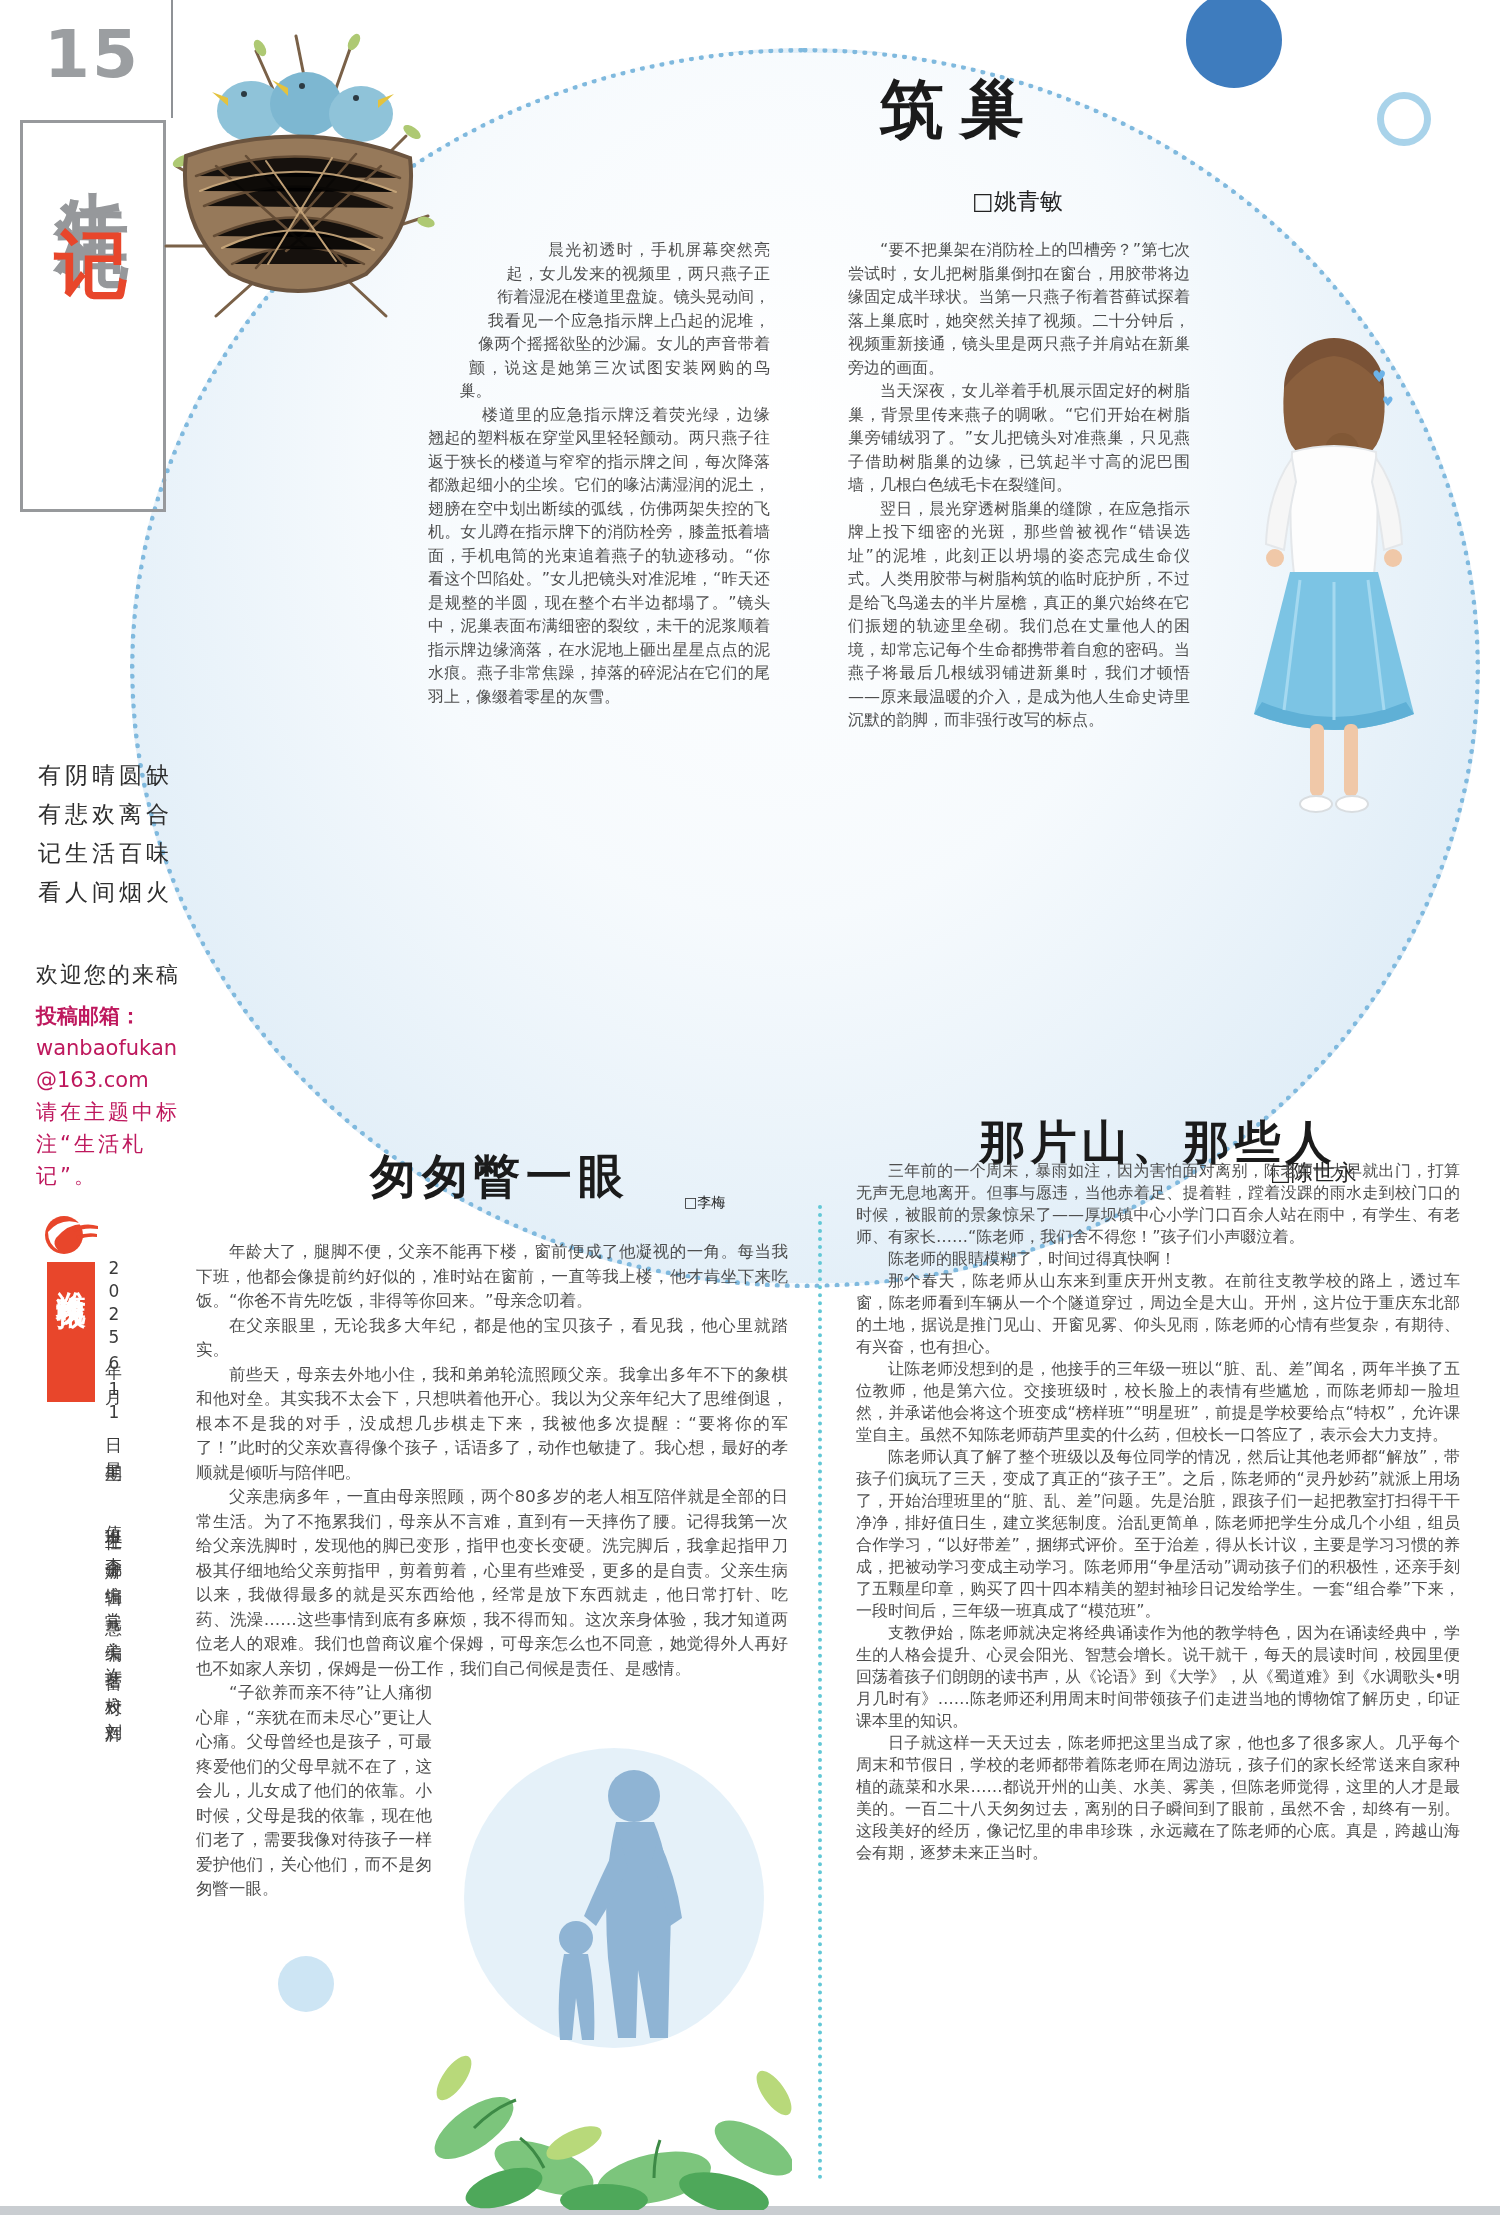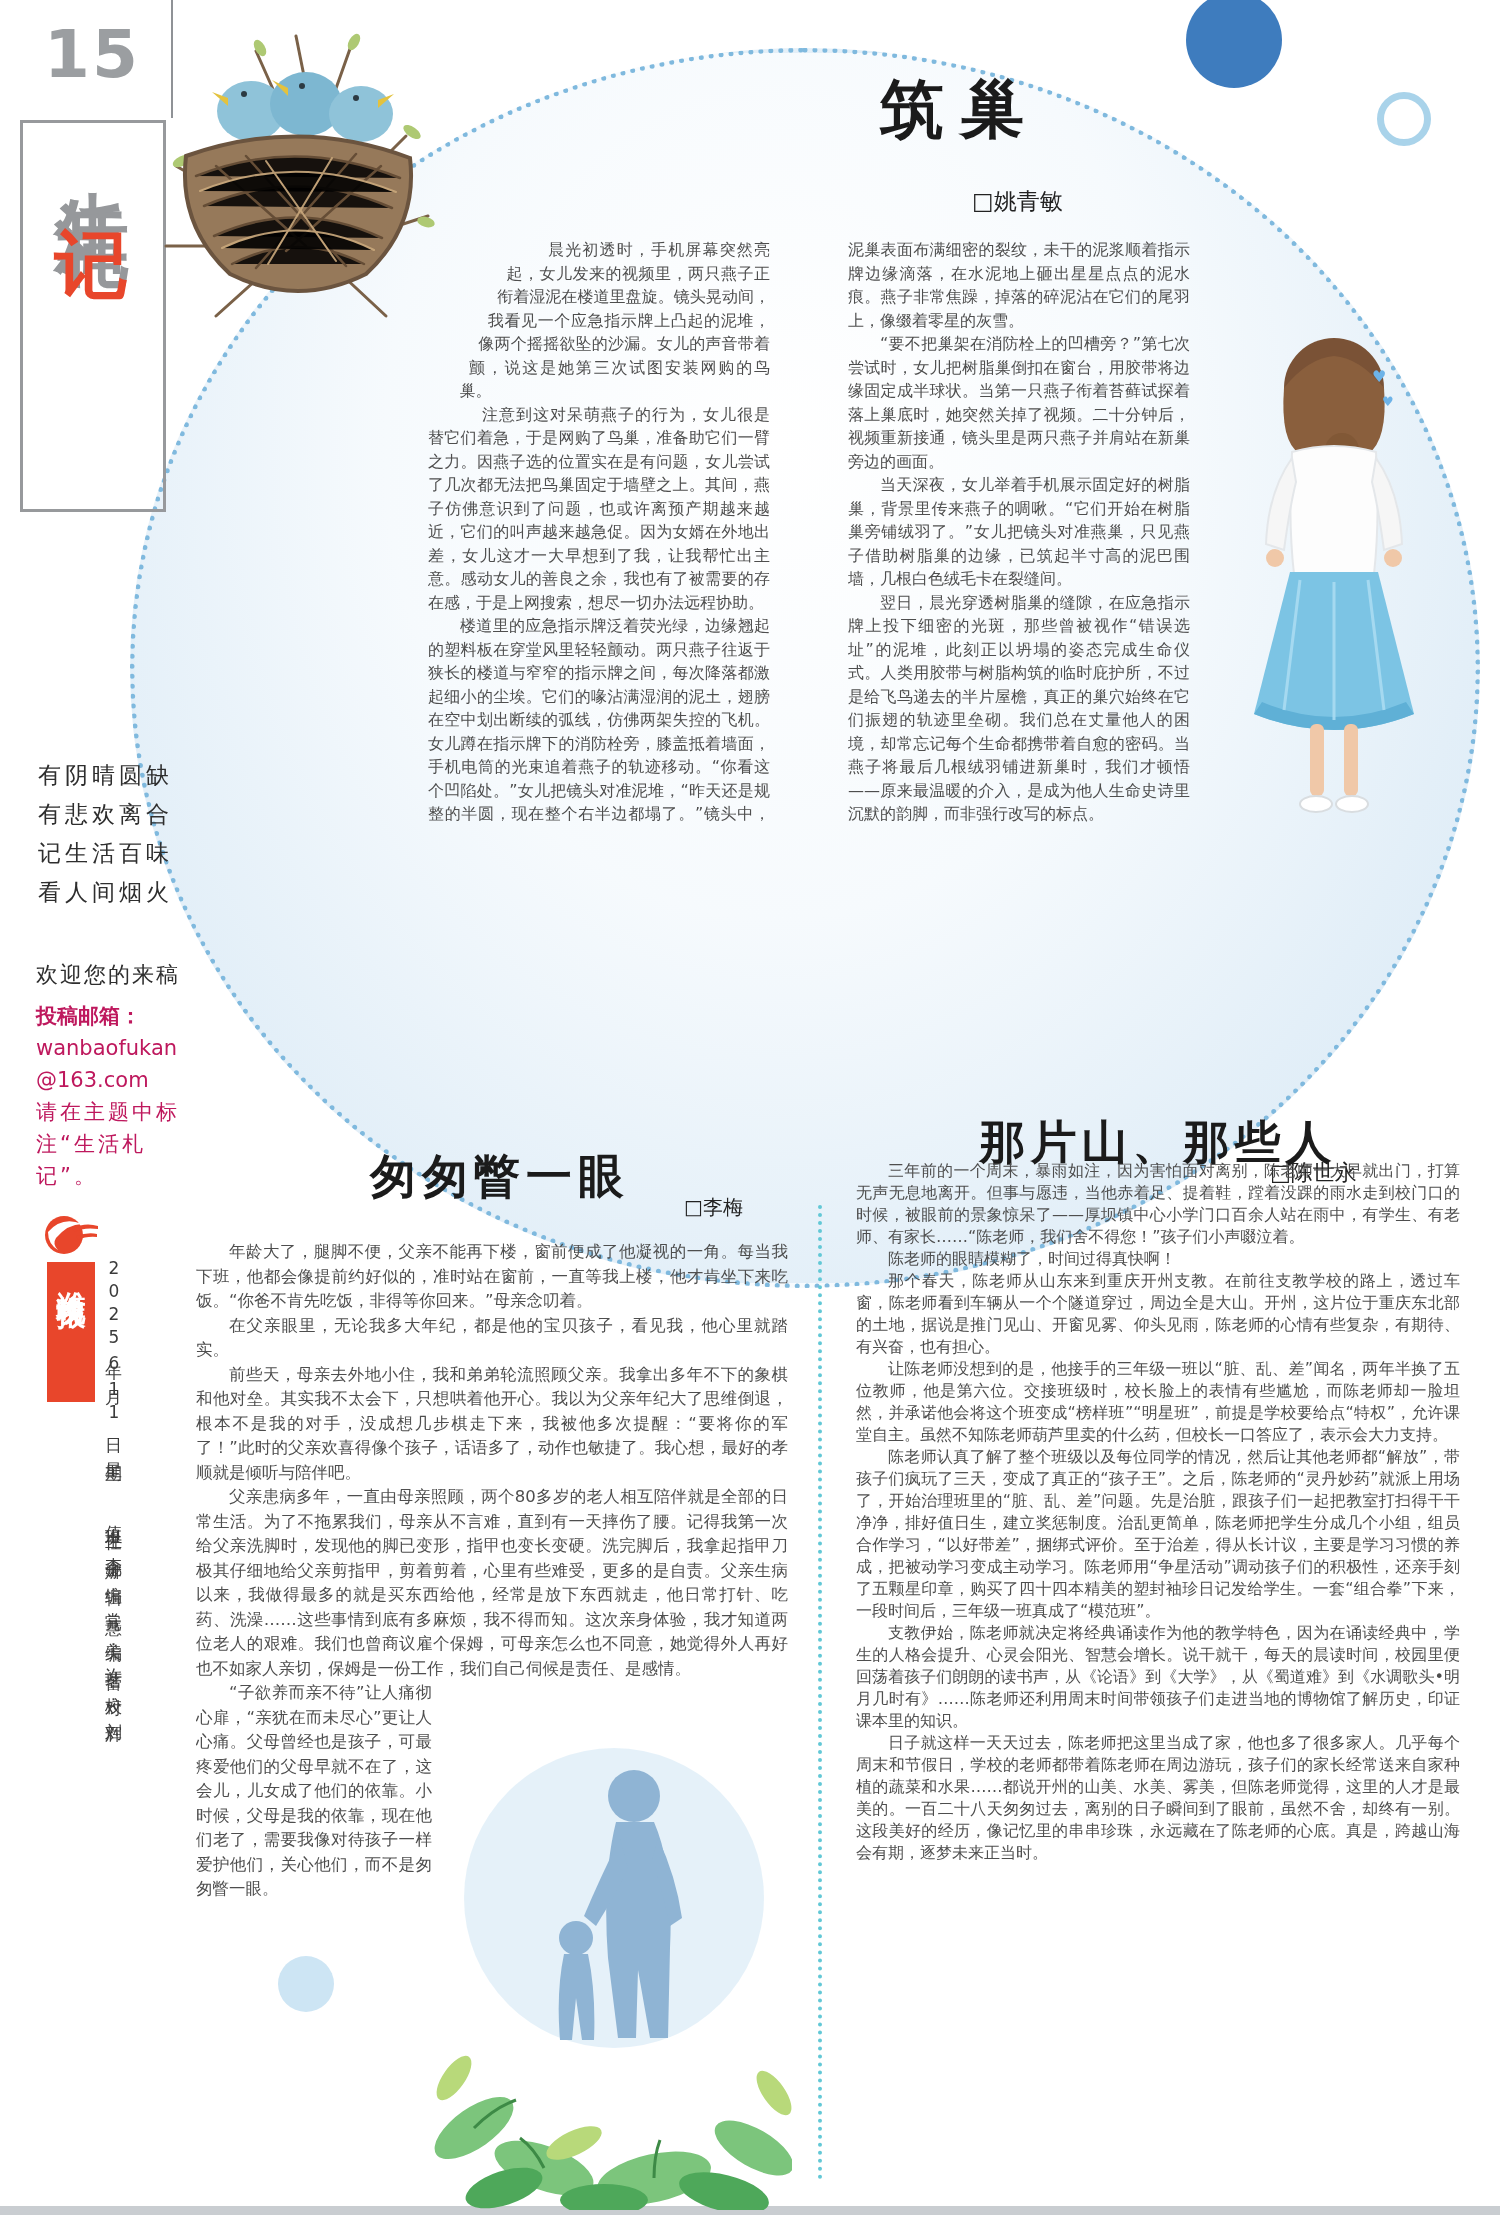--- a/index.html
+++ b/index.html
@@ -44,21 +44,21 @@
   
   .a-title{font-weight:bold;color:#1b1b1b;text-align:center;}
   .a1-title{left:740px;top:66px;width:440px;font-size:64px;letter-spacing:16px;}
   .a1-author{left:972px;top:186px;font-size:23px;color:#222;}
   .a1-body{left:428px;top:238px;width:762px;height:862px;column-count:2;column-gap:78px;
           font-size:16px;line-height:23.5px;text-align:justify;color:#4e4e4e;overflow:hidden;}
   .a1-body p,.a2-body p,.a3-body p{margin:0;text-indent:2em;}
   .nest-spacer{float:left;width:88px;height:180px;shape-outside:polygon(0 0,100% 0,18% 100%,0 100%);}
 
   .a2-title{left:330px;top:1146px;width:340px;font-size:46px;letter-spacing:6px;}
-  .a2-author{left:684px;top:1194px;font-size:20px;color:#222;}
+  .a2-author{left:684px;top:1194px;font-size:14px;color:#222;}
   .a2-body{left:196px;top:1240px;width:592px;height:958px;font-size:16.5px;line-height:24.5px;
           text-align:justify;color:#4e4e4e;overflow:hidden;}
   .a2-body .narrow{width:236px;}
 
   .a3-title{left:856px;top:1112px;width:604px;font-size:46px;letter-spacing:5px;}
   .a3-author{left:1270px;top:1158px;font-size:22px;color:#222;}
   .a3-body{left:856px;top:1160px;width:604px;height:1008px;font-size:16px;line-height:22px;
           text-align:justify;color:#4e4e4e;overflow:hidden;}
 
   .illus{pointer-events:none;}
@@ -190,21 +190,20 @@
     <rect x="152" y="402" width="14" height="72" rx="6" fill="#f0c8a8"></rect>
     <ellipse cx="124" cy="482" rx="16" ry="8" fill="#ffffff" stroke="#d9dde0" stroke-width="2"></ellipse>
     <ellipse cx="160" cy="482" rx="16" ry="8" fill="#ffffff" stroke="#d9dde0" stroke-width="2"></ellipse>
   </svg>
 
   <div class="abs a-title a1-title">筑巢</div>
   <div class="abs a1-author">□姚青敏</div>
   <div class="abs a1-body">
     <div class="nest-spacer"></div>
     <p>晨光初透时，手机屏幕突然亮起，女儿发来的视频里，两只燕子正衔着湿泥在楼道里盘旋。镜头晃动间，我看见一个应急指示牌上凸起的泥堆，像两个摇摇欲坠的沙漏。女儿的声音带着颤，说这是她第三次试图安装网购的鸟巢。</p>
-    <p>注意到这对呆萌燕子的行为，女儿很是替它们着急，于是网购了鸟巢，准备助它们一臂之力。因燕子选的位置实在是有问题，女儿尝试了几次都无法把鸟巢固定于墙壁之上。其间，燕子仿佛意识到了问题，也或许离预产期越来越近，它们的叫声越来越急促。因为女婿在外地出差，女儿这才一大早想到了我，让我帮忙出主意。感动女儿的善良之余，我也有了被需要的存在感，于是上网搜索，想尽一切办法远程协助。</p>
     <p>楼道里的应急指示牌泛着荧光绿，边缘翘起的塑料板在穿堂风里轻轻颤动。两只燕子往返于狭长的楼道与窄窄的指示牌之间，每次降落都激起细小的尘埃。它们的喙沾满湿润的泥土，翅膀在空中划出断续的弧线，仿佛两架失控的飞机。女儿蹲在指示牌下的消防栓旁，膝盖抵着墙面，手机电筒的光束追着燕子的轨迹移动。“你看这个凹陷处。”女儿把镜头对准泥堆，“昨天还是规整的半圆，现在整个右半边都塌了。”镜头中，泥巢表面布满细密的裂纹，未干的泥浆顺着指示牌边缘滴落，在水泥地上砸出星星点点的泥水痕。燕子非常焦躁，掉落的碎泥沾在它们的尾羽上，像缀着零星的灰雪。</p>
     <p>“要不把巢架在消防栓上的凹槽旁？”第七次尝试时，女儿把树脂巢倒扣在窗台，用胶带将边缘固定成半球状。当第一只燕子衔着苔藓试探着落上巢底时，她突然关掉了视频。二十分钟后，视频重新接通，镜头里是两只燕子并肩站在新巢旁边的画面。</p>
     <p>当天深夜，女儿举着手机展示固定好的树脂巢，背景里传来燕子的啁啾。“它们开始在树脂巢旁铺绒羽了。”女儿把镜头对准燕巢，只见燕子借助树脂巢的边缘，已筑起半寸高的泥巴围墙，几根白色绒毛卡在裂缝间。</p>
     <p>翌日，晨光穿透树脂巢的缝隙，在应急指示牌上投下细密的光斑，那些曾被视作“错误选址”的泥堆，此刻正以坍塌的姿态完成生命仪式。人类用胶带与树脂构筑的临时庇护所，不过是给飞鸟递去的半片屋檐，真正的巢穴始终在它们振翅的轨迹里垒砌。我们总在丈量他人的困境，却常忘记每个生命都携带着自愈的密码。当燕子将最后几根绒羽铺进新巢时，我们才顿悟——原来最温暖的介入，是成为他人生命史诗里沉默的韵脚，而非强行改写的标点。</p>
   </div>
 
   <div class="abs a-title a2-title">匆匆瞥一眼</div>
   <div class="abs a2-author">□李梅</div>
   <div class="abs a2-body">
     <p>年龄大了，腿脚不便，父亲不能再下楼，窗前便成了他凝视的一角。每当我下班，他都会像提前约好似的，准时站在窗前，一直等我上楼，他才肯坐下来吃饭。“你爸不肯先吃饭，非得等你回来。”母亲念叨着。</p>

